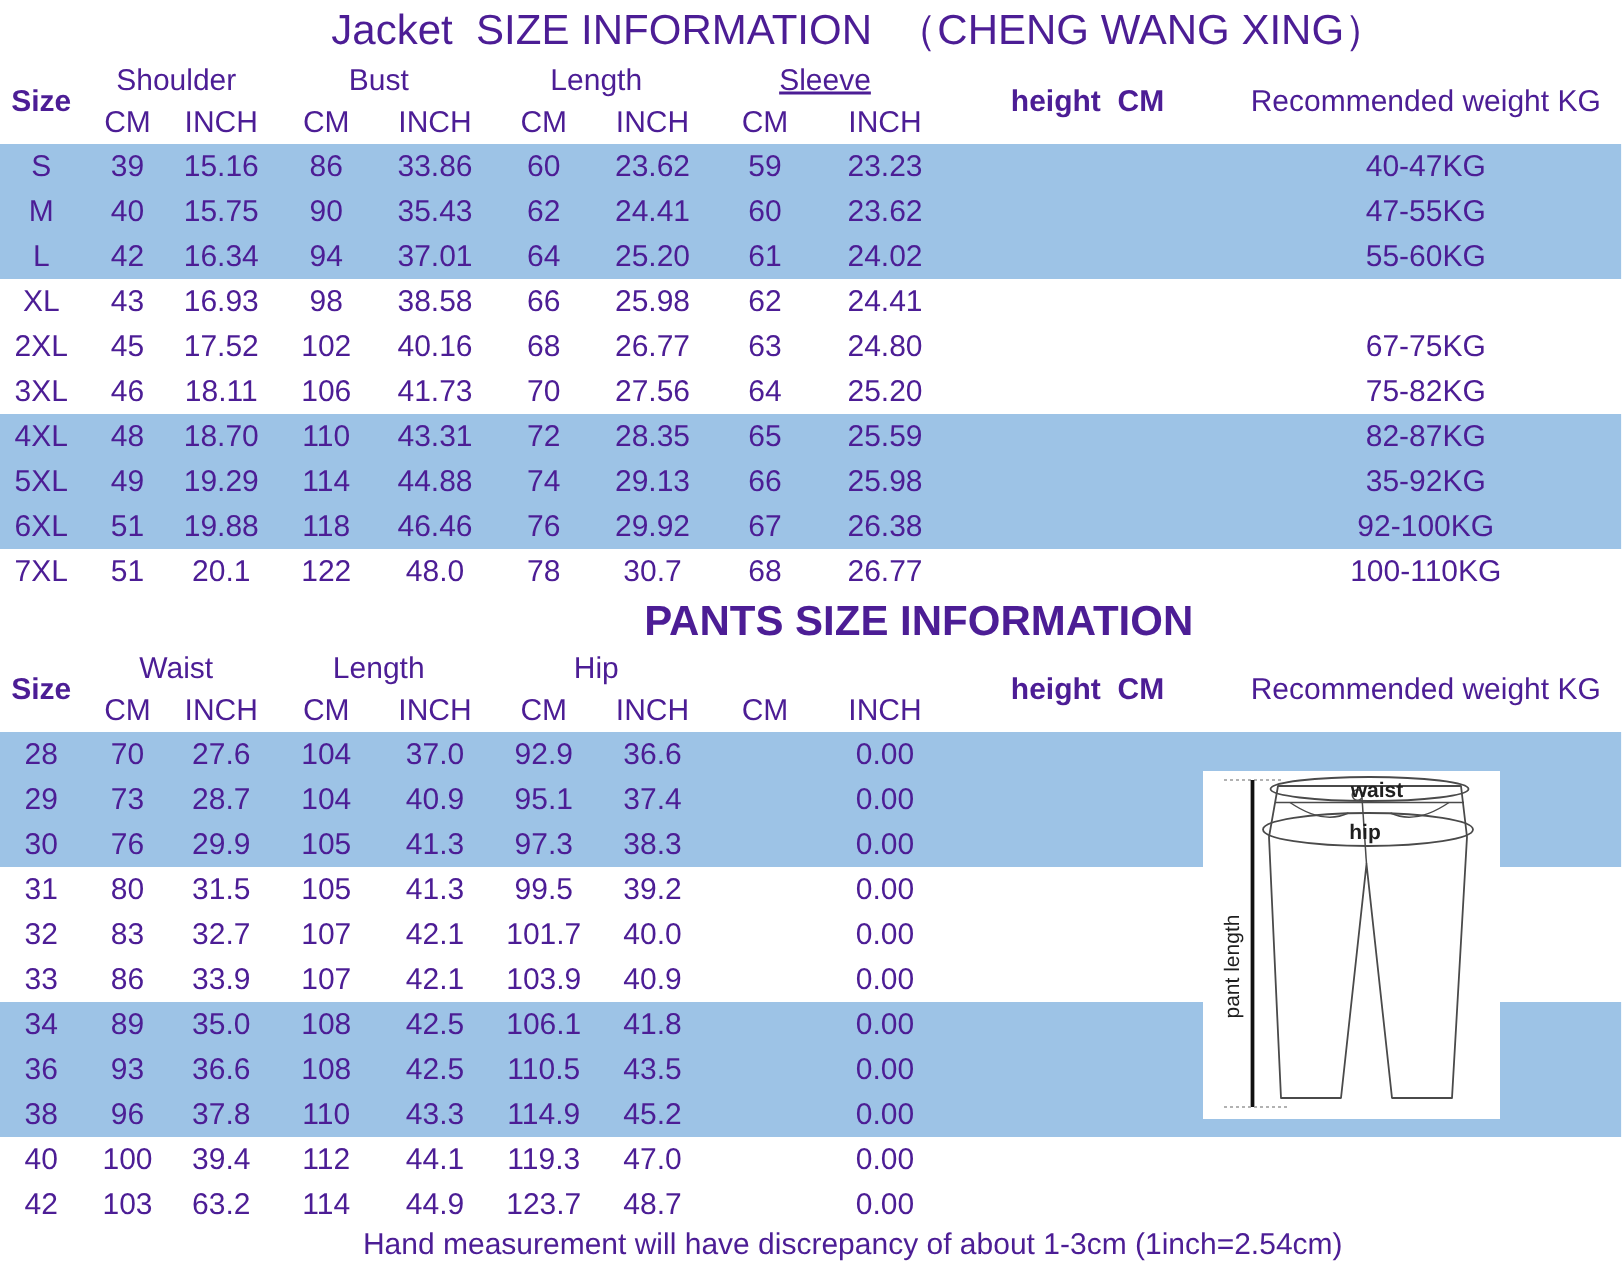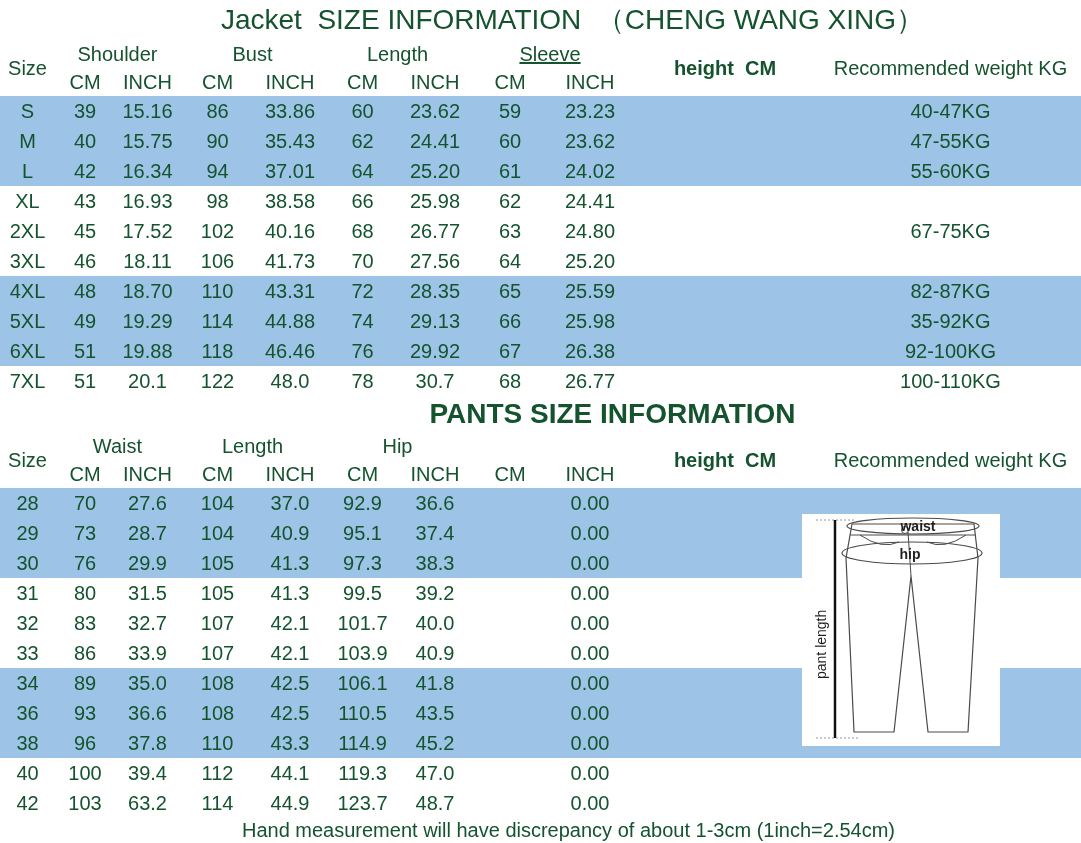--- a/index.html
+++ b/index.html
@@ -1,21 +1,21 @@
 <!DOCTYPE html>
 <html><head>
 <meta charset="utf-8">
 <style>
   html,body{margin:0;padding:0;background:#fff;}
   .page{
     position:relative;
     width:1081px;height:843px;
     background:#fff;
     font-family:"Liberation Sans",sans-serif;
-    color:#14532d;
+    color:#4c1d95;
     overflow:hidden;
     --cols:55px 60px 65px 75px 70px 75px 70px 80px 80px 190px 261px;
   }
   .pre{white-space:pre;}
   .big-title{
     height:40px;line-height:40px;
     text-align:center;font-size:28px;
     transform:translateX(32px);
   }
   .pants-title{
@@ -23,21 +23,21 @@
     text-align:center;font-size:28px;font-weight:bold;
     transform:translateX(72px);
   }
   .thead{
     display:grid;
     grid-template-columns:var(--cols);
     grid-template-rows:28px 28px;
     font-size:20px;
   }
   .hcell{display:flex;align-items:center;justify-content:center;}
-  .size-h{grid-column:1;grid-row:1/3;}
+  .size-h{grid-column:1;grid-row:1/3;font-weight:bold;}
   .g2{grid-column:2/4;grid-row:1;}
   .g4{grid-column:4/6;grid-row:1;}
   .g6{grid-column:6/8;grid-row:1;}
   .g8{grid-column:8/10;grid-row:1;text-decoration:underline;}
   .hgt{grid-column:10;grid-row:1/3;font-weight:bold;}
   .wgt{grid-column:11;grid-row:1/3;}
   .s2{grid-column:2;grid-row:2;} .s3{grid-column:3;grid-row:2;}
   .s4{grid-column:4;grid-row:2;} .s5{grid-column:5;grid-row:2;}
   .s6{grid-column:6;grid-row:2;} .s7{grid-column:7;grid-row:2;}
   .s8{grid-column:8;grid-row:2;} .s9{grid-column:9;grid-row:2;}
@@ -157,20 +157,21 @@
         <div>3XL</div>
         <div>46</div>
         <div>18.11</div>
         <div>106</div>
         <div>41.73</div>
         <div>70</div>
         <div>27.56</div>
         <div>64</div>
         <div>25.20</div>
         <div></div>
+        <div>75-82KG</div>
       </div>
       <div class="trow shaded">
         <div>4XL</div>
         <div>48</div>
         <div>18.70</div>
         <div>110</div>
         <div>43.31</div>
         <div>72</div>
         <div>28.35</div>
         <div>65</div>

